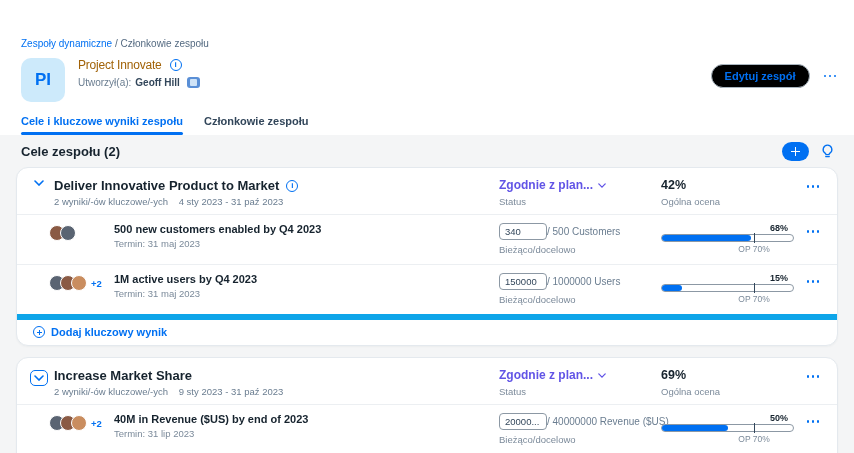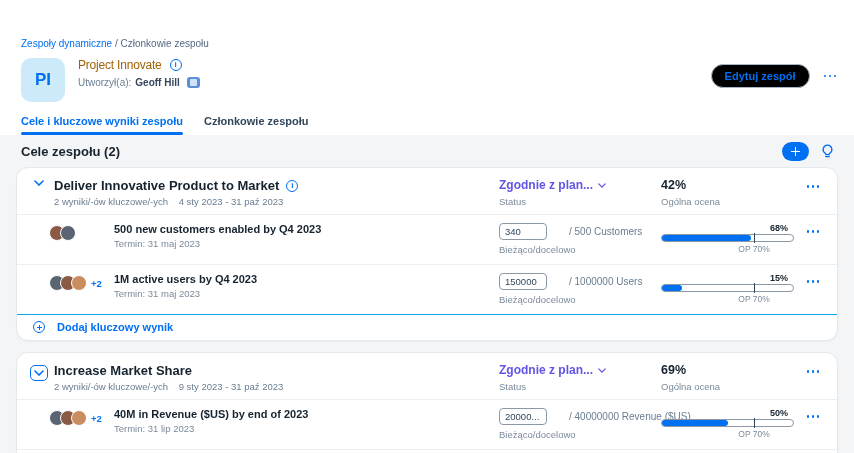--- a/index.html
+++ b/index.html
@@ -100,37 +100,37 @@
   .av + .av { margin-left:-5px; }
   .av.c1 { background:#8a5a44; }
   .av.c2 { background:#5a6472; }
   .av.c3 { background:#c98d5f; }
   .plus-n { font-size:9.5px; font-weight:bold; color:#0070f2; margin-left:4px; }
   .kr-main { flex:1; min-width:0; }
   .kr-title { font-size:11px; font-weight:bold; color:#16232e; }
   .kr-due { margin-top:3px; font-size:9.5px; color:#7b8a9a; }
 
   .kr-values { white-space:nowrap; }
-  .val-line { display:flex; align-items:center; gap:22px; }
+  .val-line { display:flex; align-items:center; gap:0; }
   .val-input {
     width:48px; height:17px; border:1px solid #8c98a4; border-radius:4px;
     font-size:9.5px; color:#32465a; padding:0 5px; background:#fff;
     font-family:"Liberation Sans", sans-serif;
   }
   .val-target { font-size:10px; color:#6a7d90; }
   .io-label { margin-top:4px; font-size:9.5px; color:#7b8a9a; }
 
   .prog { width:133px; }
   .pct { display:block; text-align:right; font-size:9px; font-weight:bold; color:#16232e; padding-right:6px; margin-bottom:1px; }
   .track { position:relative; height:8px; border:1px solid #8c98a4; border-radius:5px; background:#fff; }
   .fill { position:absolute; left:0; top:0; bottom:0; border-radius:5px; background:#0070f2; }
   .marker { position:absolute; left:70%; top:-2px; width:1.5px; height:10px; background:#32465a; }
   .op { display:block; margin-top:2px; font-size:8.5px; color:#7b8a9a; text-align:center; width:56px; margin-left:calc(70% - 28px); white-space:nowrap; }
 
-  .card-foot { border-top:1px solid #0ea5e9; padding:6px 14px 7px 16px; display:flex; align-items:center; gap:12px; cursor:pointer; }
+  .card-foot { border-top:6px solid #0ea5e9; padding:6px 14px 7px 16px; display:flex; align-items:center; gap:6px; cursor:pointer; }
   .add-circle {
     width:12px; height:12px; border:1px solid #0070f2; border-radius:50%; position:relative; flex:none;
   }
   .add-circle::before { content:""; position:absolute; left:2.5px; right:2.5px; top:4.9px; height:1.2px; background:#0070f2; }
   .add-circle::after  { content:""; position:absolute; top:2.5px; bottom:2.5px; left:4.9px; width:1.2px; background:#0070f2; }
   .add-link { font-size:11px; font-weight:bold; color:#0070f2; }
 </style>
 </head>
 <body>
 

